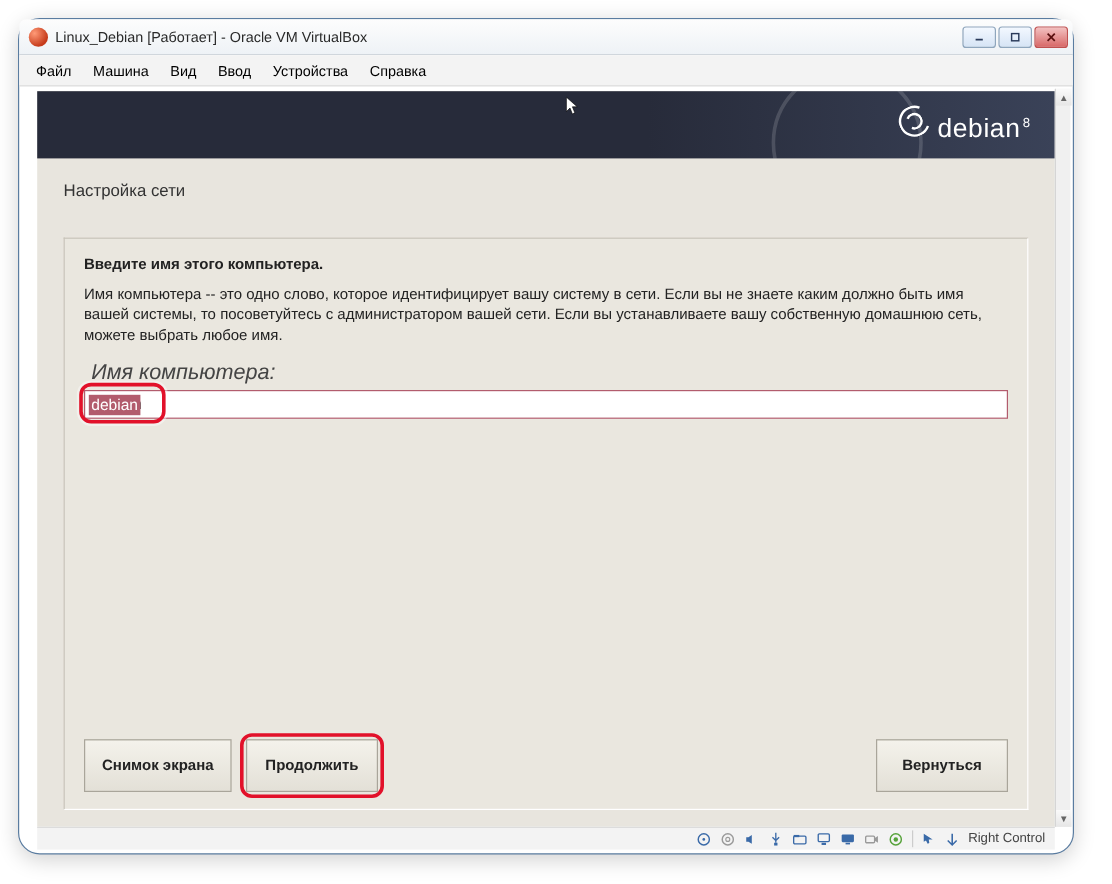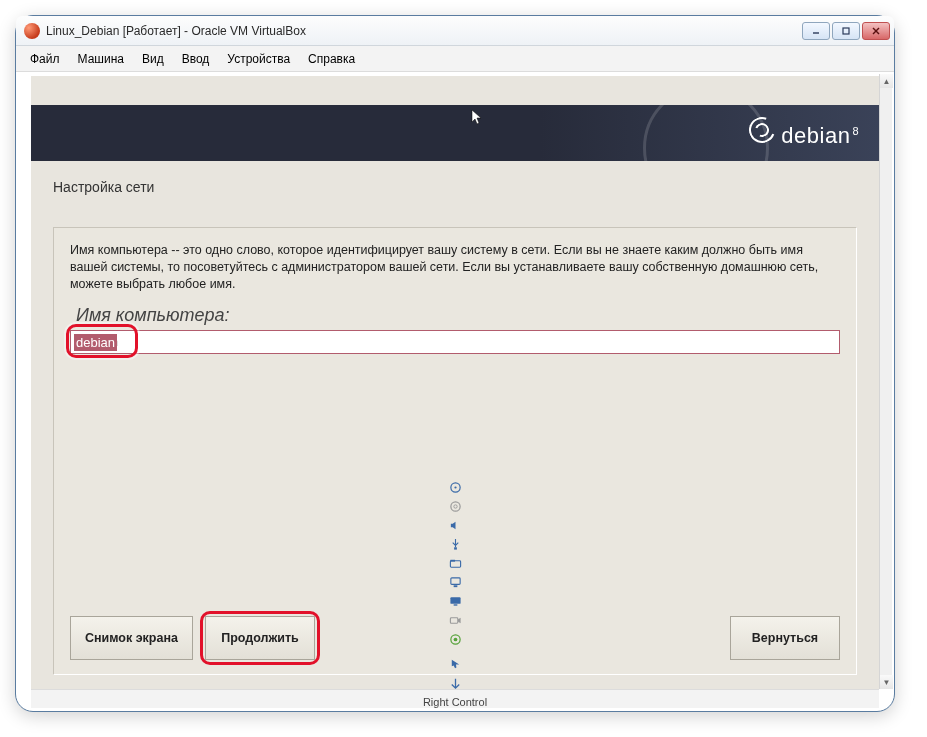--- a/index.html
+++ b/index.html
@@ -69,21 +69,20 @@
     bottom: 22px;
     background:#e8e5de;
     display:flex;
     flex-direction:column;
   }
   .debian-banner {
     height: 56px;
     background: linear-gradient(90deg, #272b3a 60%, #3a4258 100%);
     position:relative;
     overflow:hidden;
-    margin-top:29px;
   }
   .debian-banner::before {
     content:"";
     position:absolute;
     right:110px; top:-20px;
     width:120px; height:120px;
     border: 3px solid rgba(255,255,255,0.15);
     border-radius:50%;
   }
   .debian-logo {
@@ -204,21 +203,20 @@
     height:19px;
     background:#f3f3f3;
     border-top:1px solid #dcdcdc;
     display:flex;
     align-items:center;
     justify-content:flex-end;
     padding:0 8px;
     gap:6px;
     font-size:11px;
     color:#444;
-    flex-direction:column;
   }
   .stat-icon {
     width:14px;height:14px;
     display:flex;align-items:center;justify-content:center;
     color:#3a6aa8;
   }
   .stat-icon svg{width:13px;height:13px;}
   .stat-sep{width:1px;height:14px;background:#ccc;}
   .vscroll {
     position:absolute;
@@ -283,20 +281,21 @@
       <div class="debian-logo">
         <div class="swirl"></div>
         <div class="deb-text"><span>debian</span><sup>8</sup></div>
       </div>
     </div>
 
     <div class="installer-body">
       <div class="section-title">Настройка сети</div>
 
       <div class="content-box">
+        <div class="prompt-strong">Введите имя этого компьютера.</div>
         <div class="desc-text">Имя компьютера -- это одно слово, которое идентифицирует вашу систему в сети. Если вы не знаете каким должно быть имя вашей системы, то посоветуйтесь с администратором вашей сети. Если вы устанавливаете вашу собственную домашнюю сеть, можете выбрать любое имя.</div>
         <div class="field-label">Имя компьютера:</div>
         <div class="input-wrap">
           <input class="hostname-input" type="text" value="debian" style="">
           <div class="input-selected">debian</div>
           <div class="hl-input"></div>
         </div>
 
         <div class="button-row">
           <div class="btn screenshot">Снимок экрана</div>

